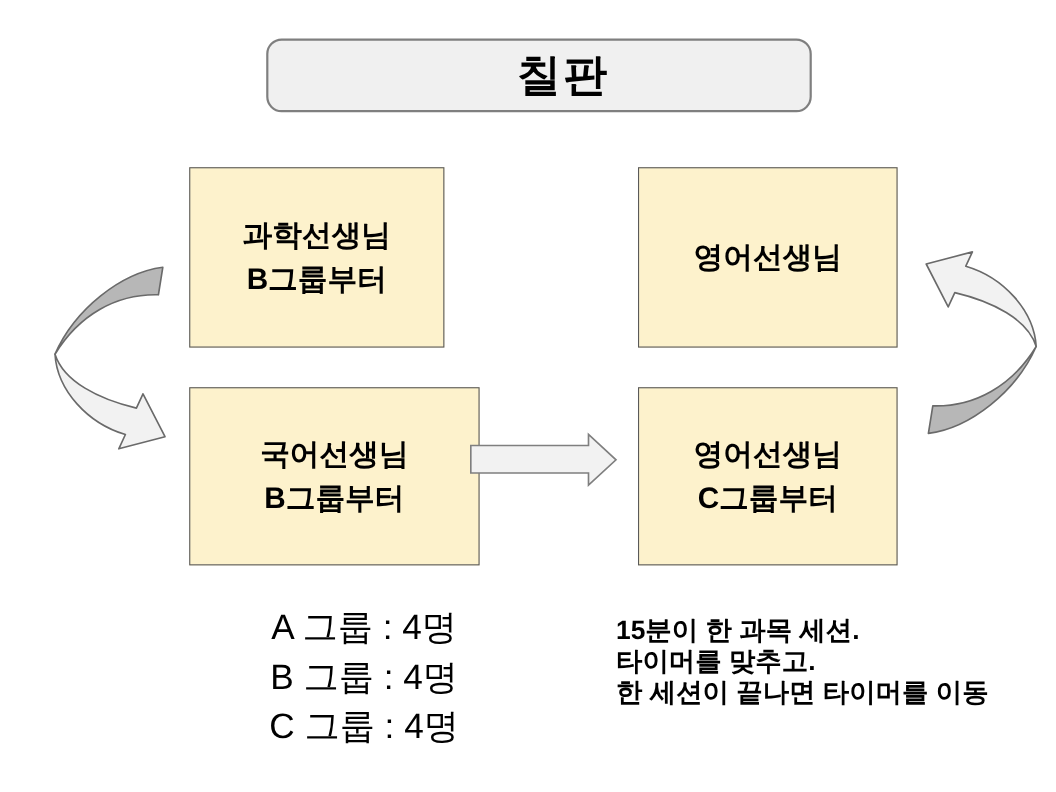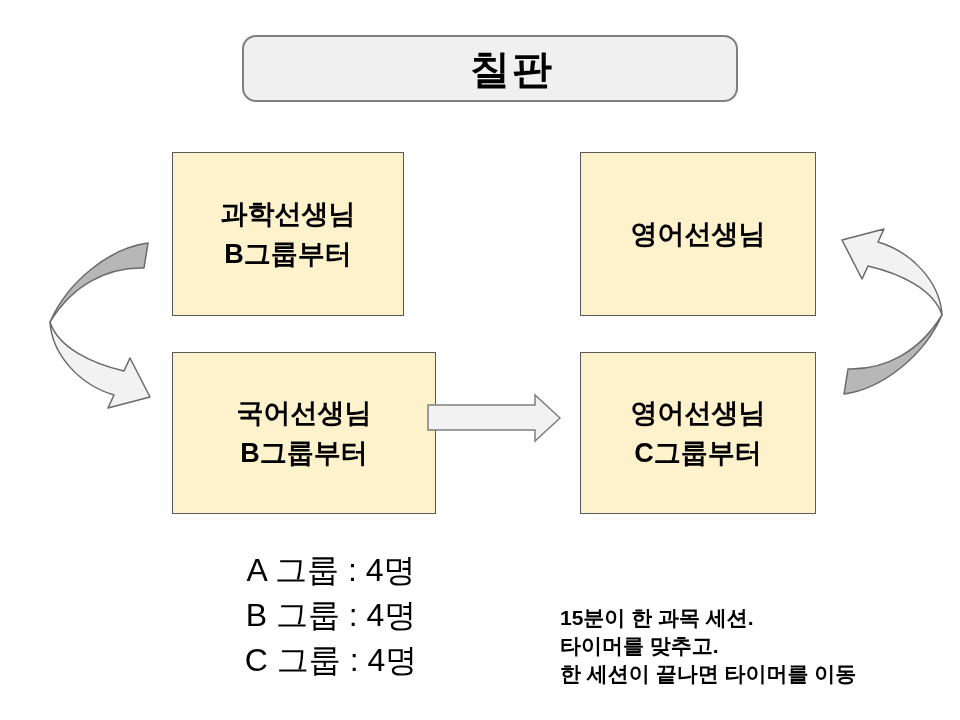--- a/index.html
+++ b/index.html
@@ -68,23 +68,23 @@
     width: 270px;
     text-align: center;
     font-size: 32px;
     font-weight: 400;
     line-height: 45px;
     white-space: nowrap;
   }
   
   .notes {
     position: absolute;
-    left: 560px; top: 604px;
+    left: 560px; top: 560px;
     width: 340px;
-    font-size: 21px;
+    font-size: 24px;
     font-weight: 700;
     line-height: 28px;
     white-space: nowrap;
   }
 </style>
 </head>
 <body>
 
 <div class="canvas">
 

